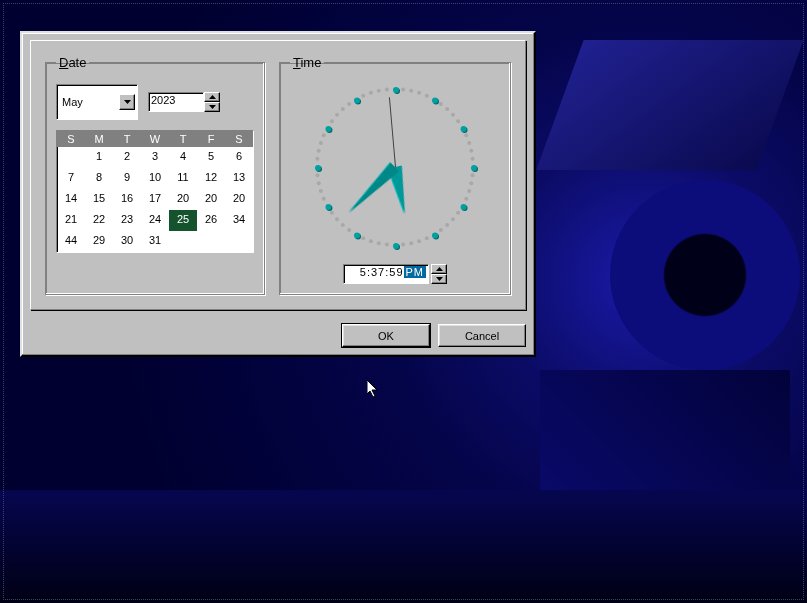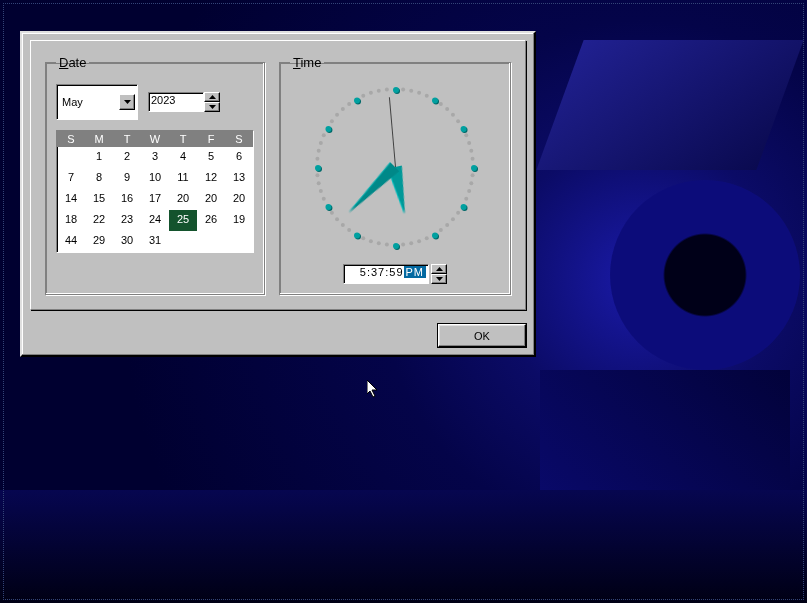--- a/index.html
+++ b/index.html
@@ -282,27 +282,27 @@
                 <div>11</div>
                 <div>12</div>
                 <div>13</div>
                 <div>14</div>
                 <div>15</div>
                 <div>16</div>
                 <div>17</div>
                 <div>20</div>
                 <div>20</div>
                 <div>20</div>
-                <div>18</div>
+                <div>21</div>
                 <div>22</div>
                 <div>23</div>
                 <div>24</div>
                 <div class="sel">25</div>
                 <div>26</div>
-                <div>19</div>
+                <div>34</div>
                 <div>44</div>
                 <div>29</div>
                 <div>30</div>
                 <div>31</div>
                 <div></div>
                 <div></div>
                 <div></div>
               </div>
           </div>
         </fieldset>
@@ -394,20 +394,21 @@
             </div>
           </div>
         </fieldset>
       </div>
 
     </div>
   </div>
 
   <div class="btnrow">
     <button class="pushbtn default"><span>OK</span></button>
+    <button class="pushbtn"><span>Cancel</span></button>
   </div>
 </div>
 
 <div class="cursor" id="cursor" style="left: 367px; top: 380px;">
   <svg width="14" height="20">
     <polygon points="0,0 0,14 3,11 6,17 8,16 5,10 10,10" fill="#fff" stroke="#000" stroke-width="1"></polygon>
   </svg>
 </div>
 
 </body></html>

